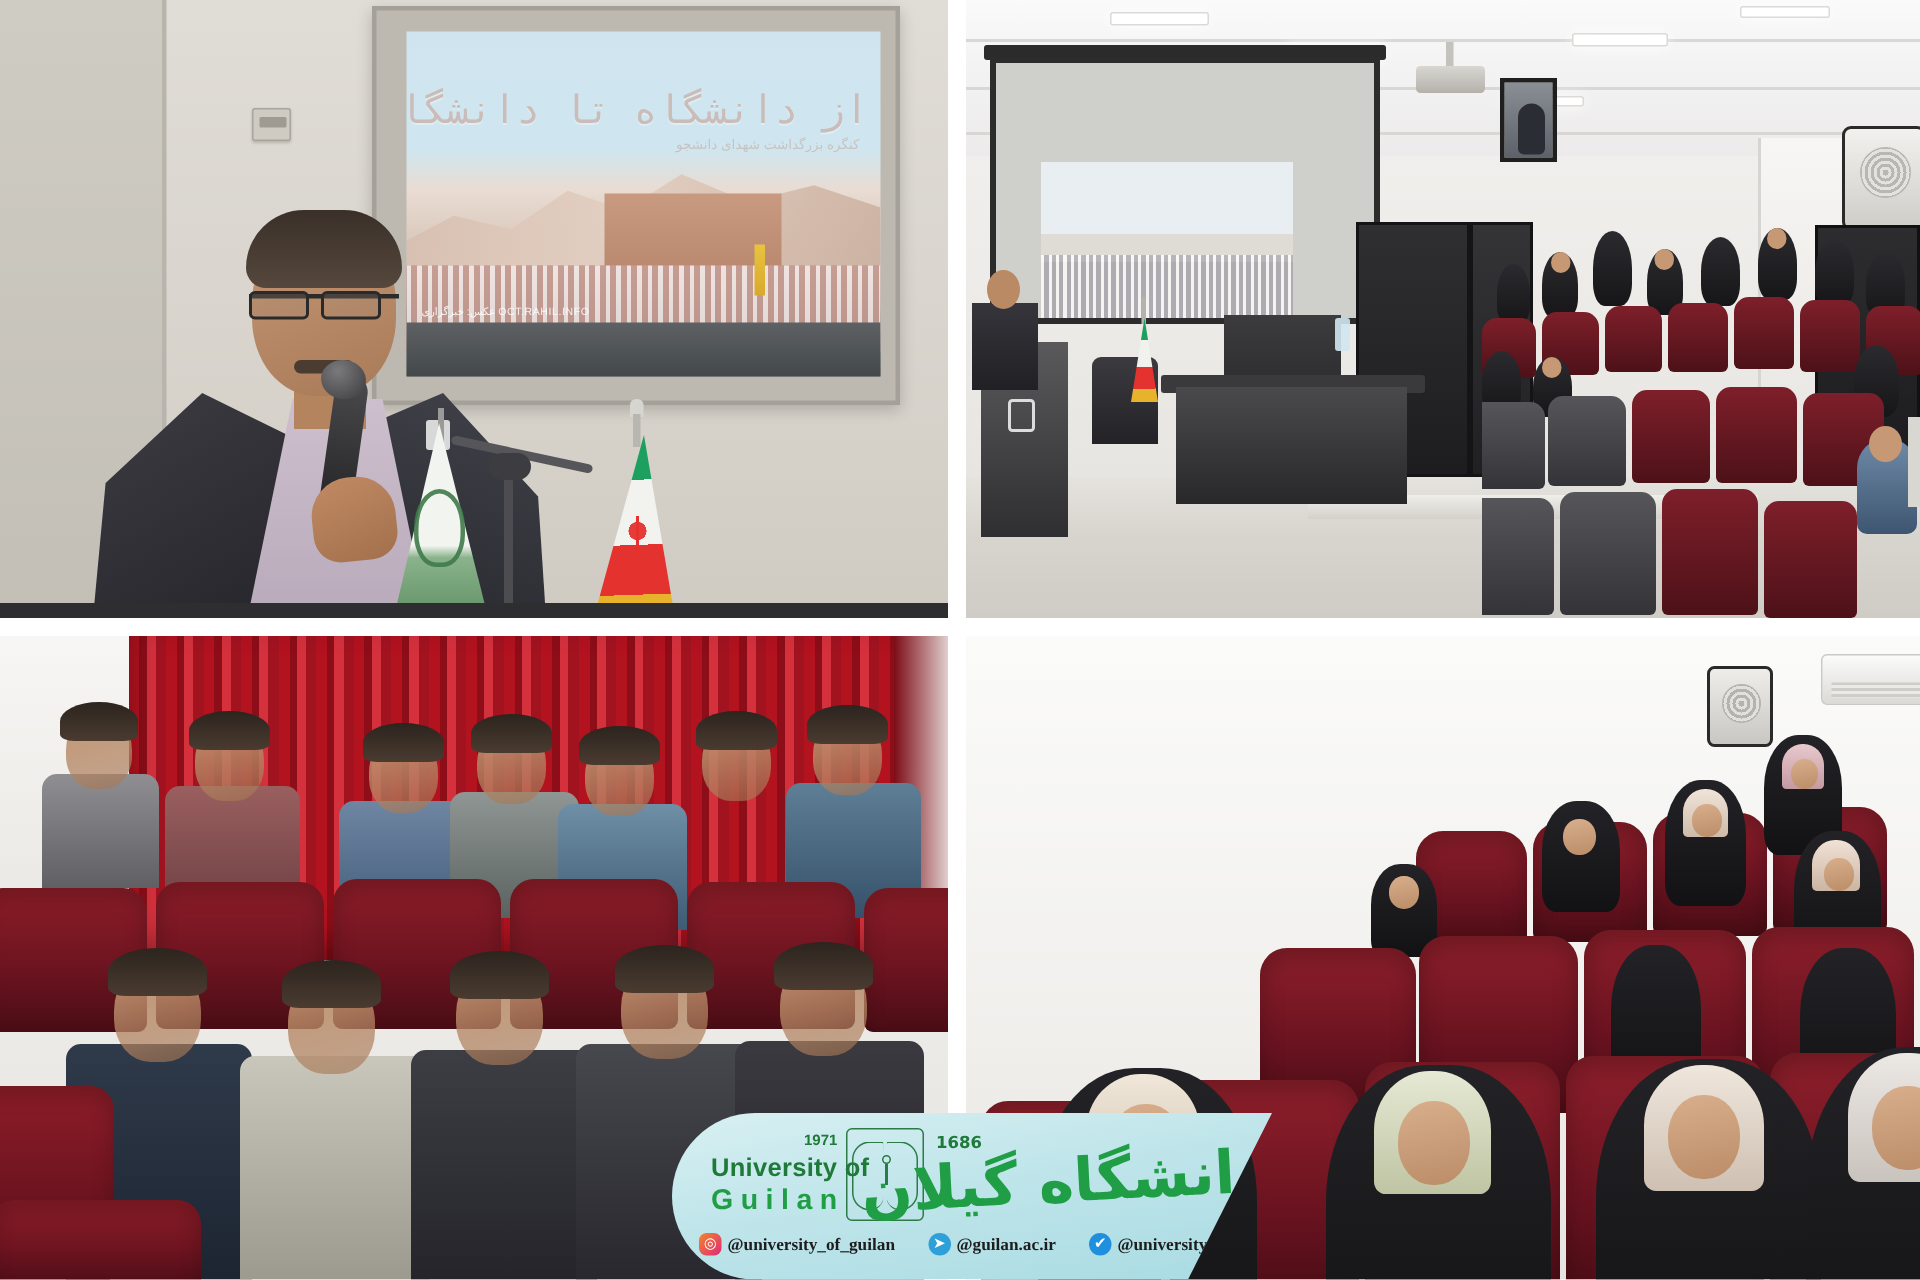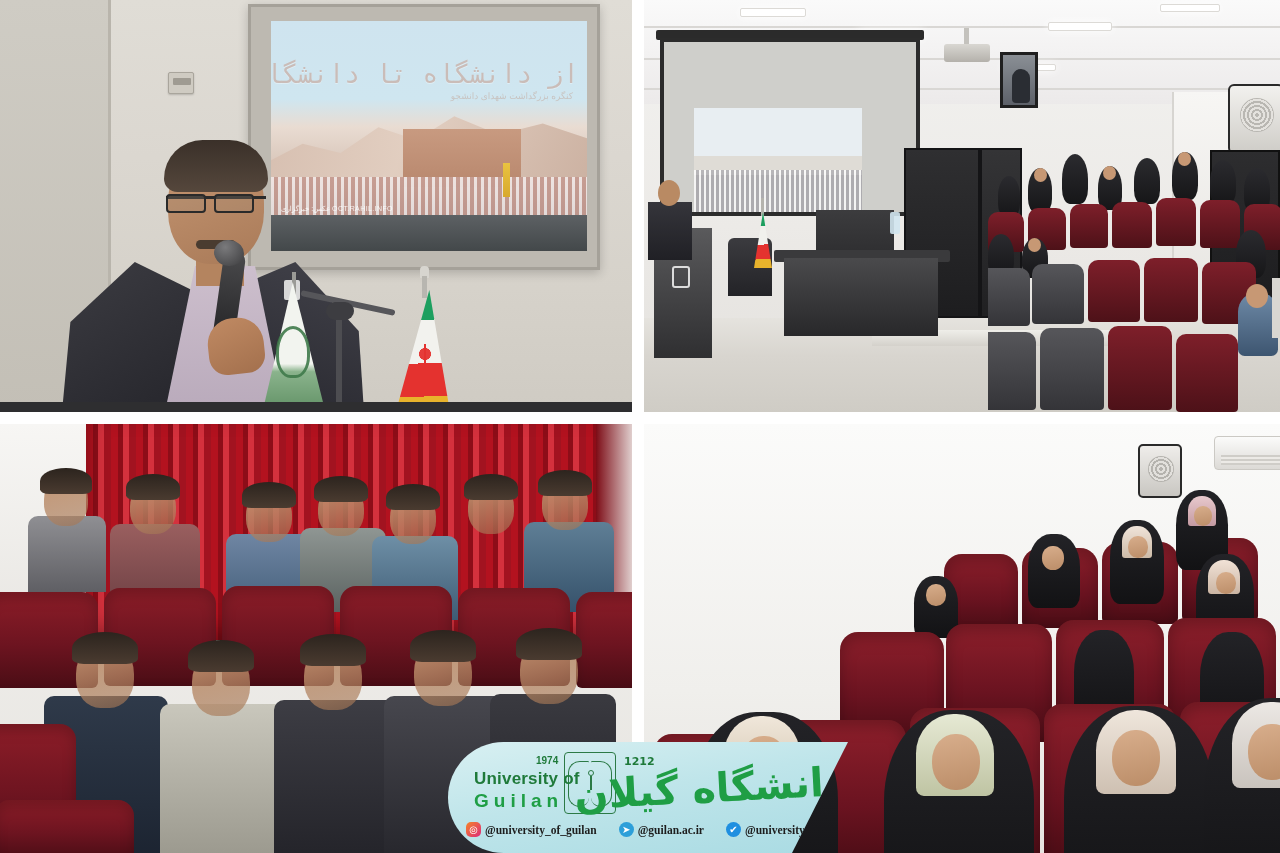--- a/index.html
+++ b/index.html
@@ -730,22 +730,22 @@
     <div class="el scarf" style="left:452px;top:286px;width:80px;height:84px;background:linear-gradient(180deg,#efe6dc,#cec0b2);"></div>
     <div class="el face" style="left:468px;top:306px;width:48px;height:56px;"></div>
 
     <div class="el chador" style="left:560px;top:274px;width:150px;height:216px;"></div>
     <div class="el scarf" style="left:588px;top:278px;width:80px;height:86px;background:linear-gradient(180deg,#ece8e4,#c9c3bd);"></div>
     <div class="el face" style="left:604px;top:300px;width:48px;height:56px;"></div>
   </div>
 
   <div id="banner">
     <div class="inner">
-      <div class="bn-year-g">1974</div>
-      <div class="bn-year-p">1212</div>
+      <div class="bn-year-g">1971</div>
+      <div class="bn-year-p">1686</div>
 
       <div class="bn-mark">
         <span class="swirl-l"></span>
         <span class="swirl-r"></span>
         <span class="dot"></span>
         <span class="stem"></span>
       </div>
 
       <div class="bn-univ">University of</div>
       <div class="bn-guilan">Guilan</div>

